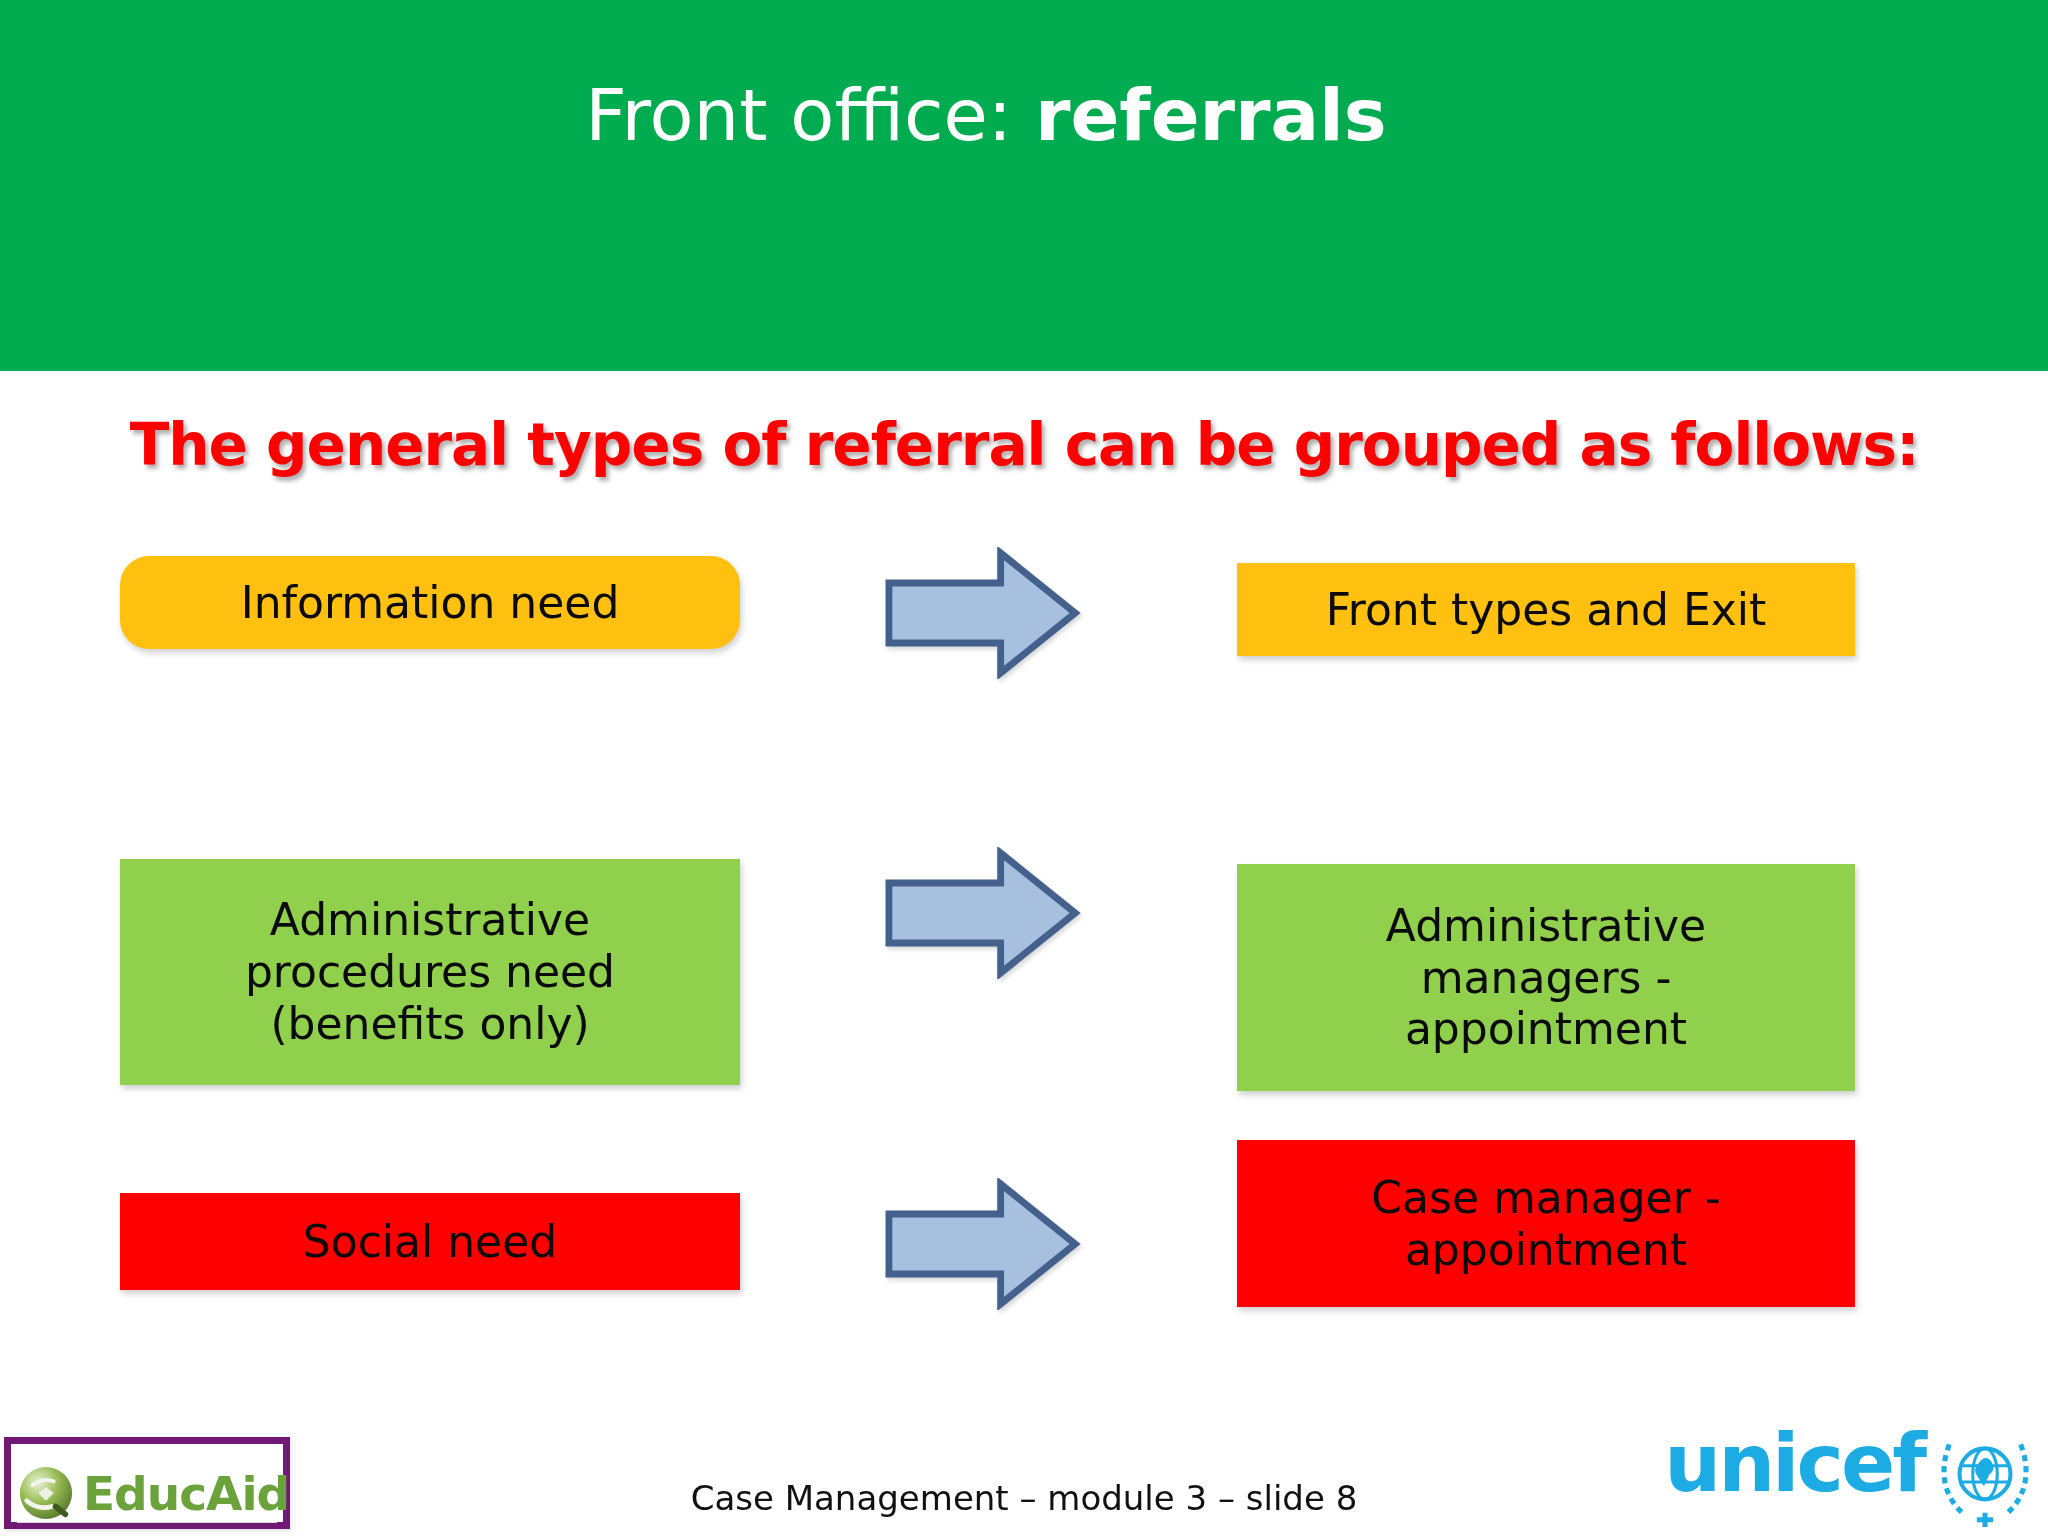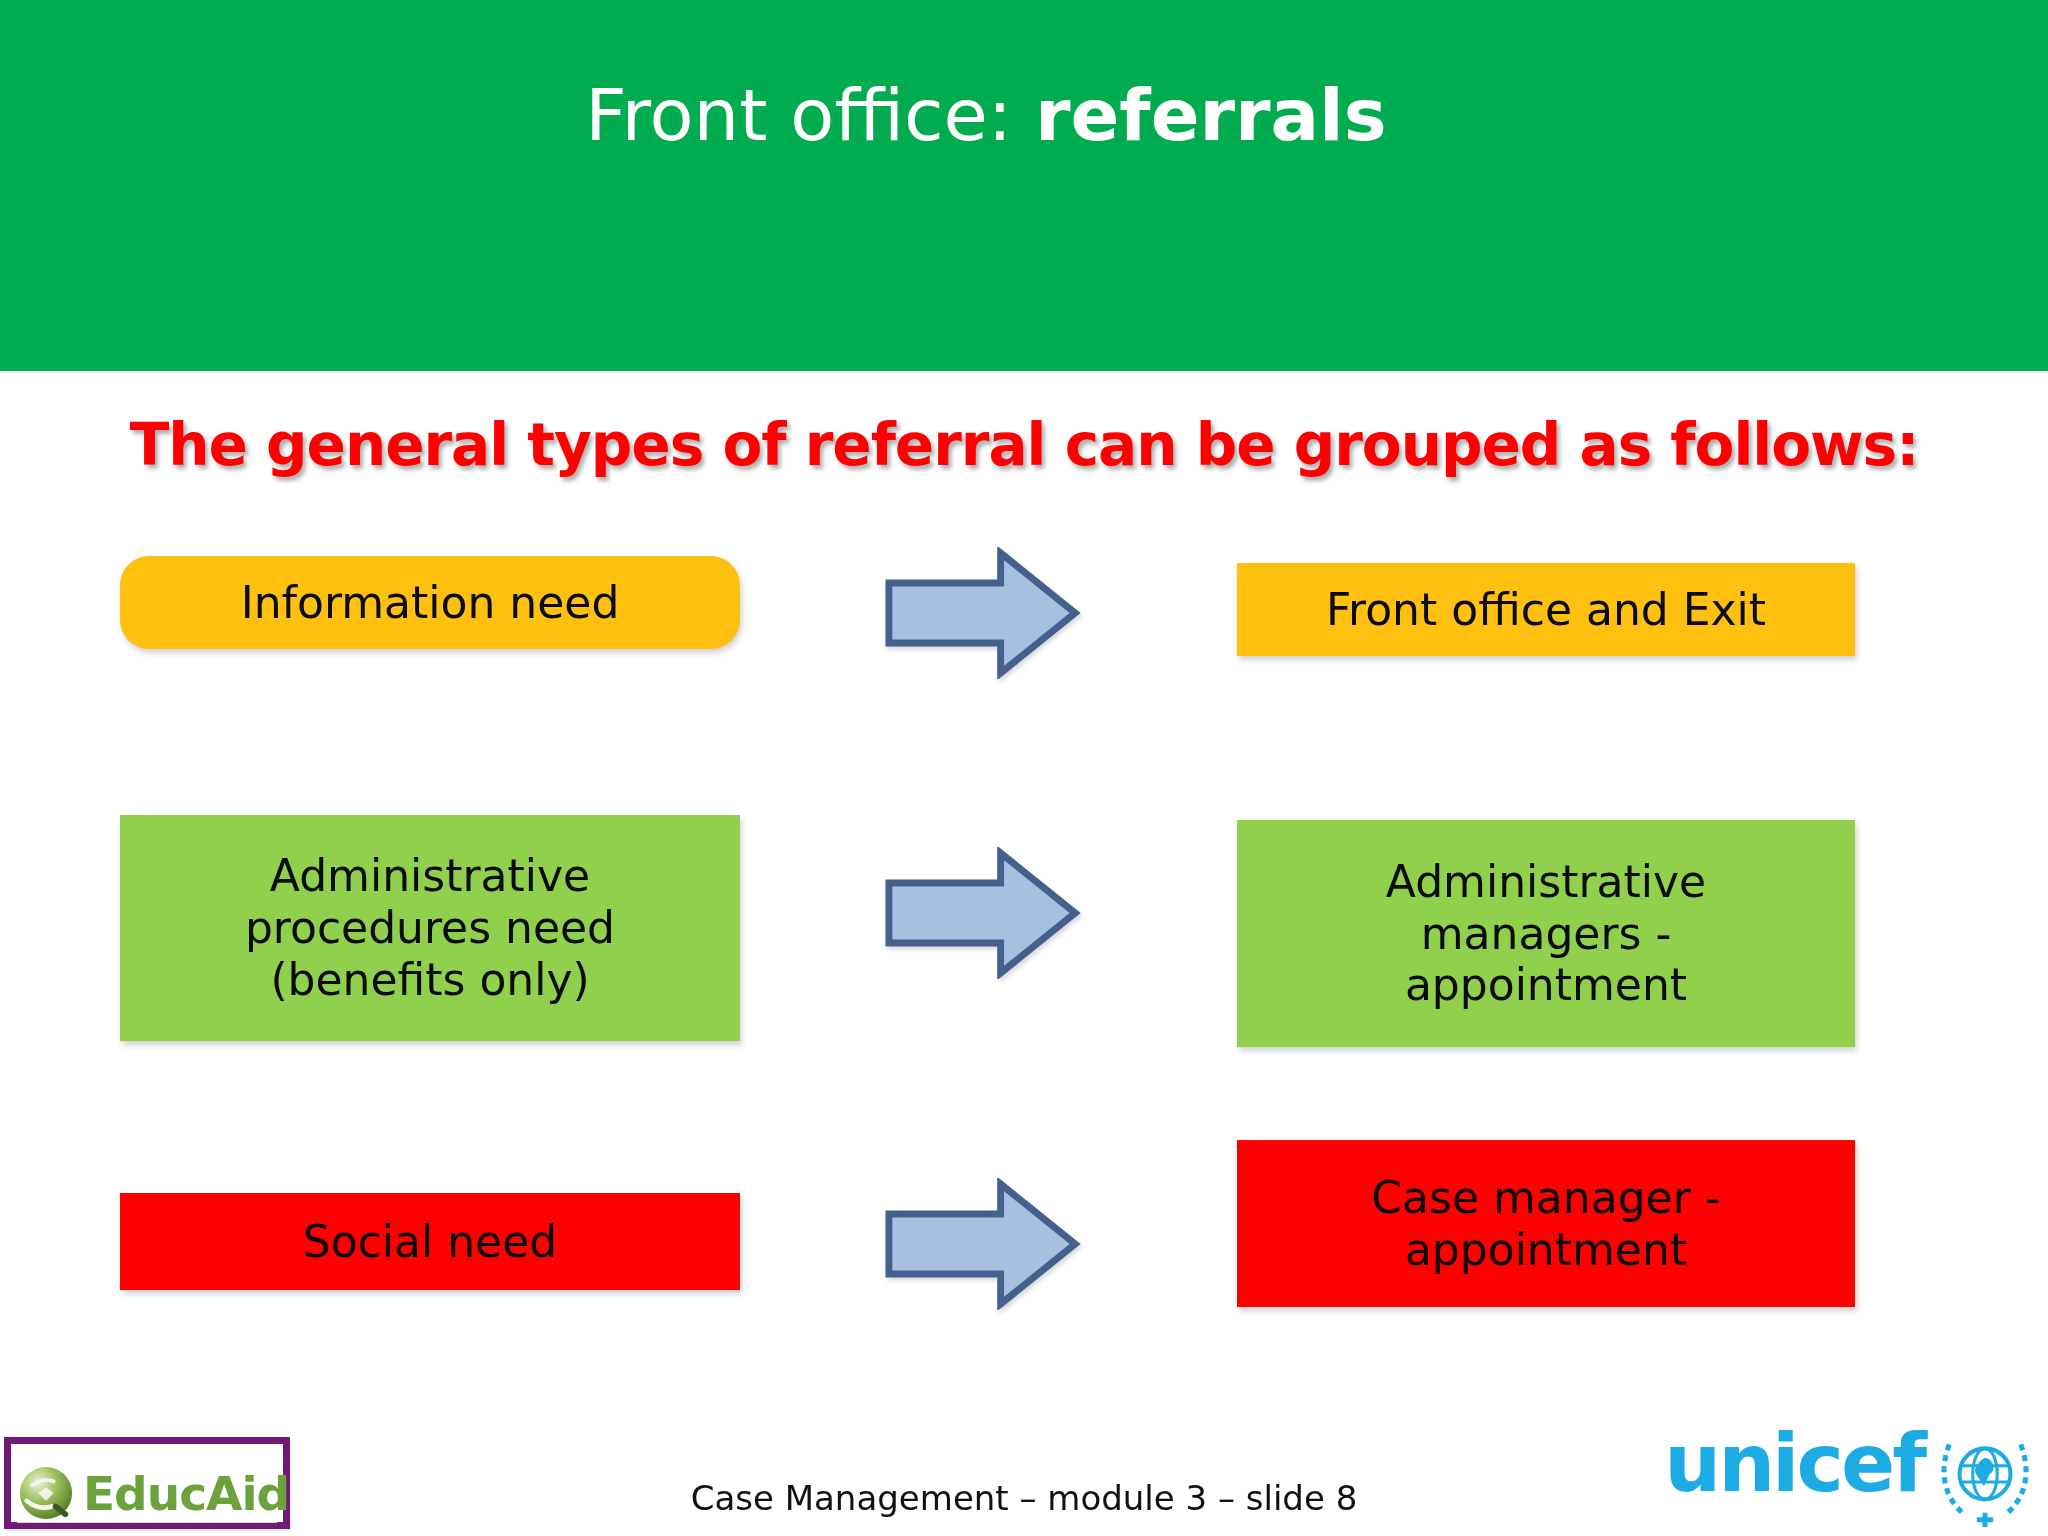--- a/index.html
+++ b/index.html
@@ -35,21 +35,21 @@
   
   .box{
     position:absolute;
     display:flex;align-items:center;justify-content:center;
     text-align:center;color:#0b0b0b;
     font-size:44px;line-height:1.18;
     white-space:pre-line;
     box-shadow:2px 4px 6px rgba(0,0,0,0.18);
   }
   .row1-bg{background:var(--row1,#FFC010);}
-  .row2-bg{background:var(--row2,#90D04D);}
+  .row2-bg{background:var(--row2,#90D04D);margin-top:44px;}
   .row3-bg{background:var(--row3,#FE0000);}
 
   .box.r1-left {left:120px; top:556px; width:620px; height:93px;border-radius:29px;}
   .box.r1-right{left:1237px;top:563px; width:618px; height:93px;}
   .box.r2-left {left:120px; top:815px; width:620px; height:226px;}
   .box.r2-right{left:1237px;top:820px; width:618px; height:227px;}
   .box.r3-left {left:120px; top:1193px;width:620px; height:97px;}
   .box.r3-right{left:1237px;top:1140px;width:618px; height:167px;}
 
   .flow-arrow{position:absolute;width:196px;height:132px;}
@@ -113,21 +113,21 @@
   </div>
 
   <div class="lead-heading">The general types of referral can be grouped as follows:</div>
 
   <div class="box row1-bg r1-left">Information need</div>
   <div class="flow-arrow a1">
     <svg viewBox="0 0 200 132" preserveAspectRatio="none" aria-hidden="true">
       <polygon points="4,36 118,36 118,6 194,66 118,126 118,96 4,96"></polygon>
     </svg>
   </div>
-  <div class="box row1-bg r1-right">Front office and Exit</div>
+  <div class="box row1-bg r1-right">Front types and Exit</div>
 
   <div class="box row2-bg r2-left">Administrative
 procedures need
 (benefits only)</div>
   <div class="flow-arrow a2">
     <svg viewBox="0 0 200 132" preserveAspectRatio="none" aria-hidden="true">
       <polygon points="4,36 118,36 118,6 194,66 118,126 118,96 4,96"></polygon>
     </svg>
   </div>
   <div class="box row2-bg r2-right">Administrative

